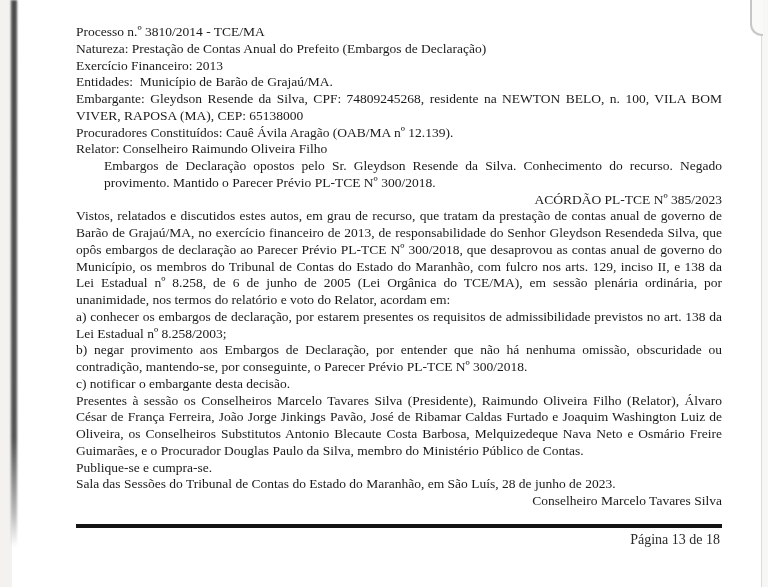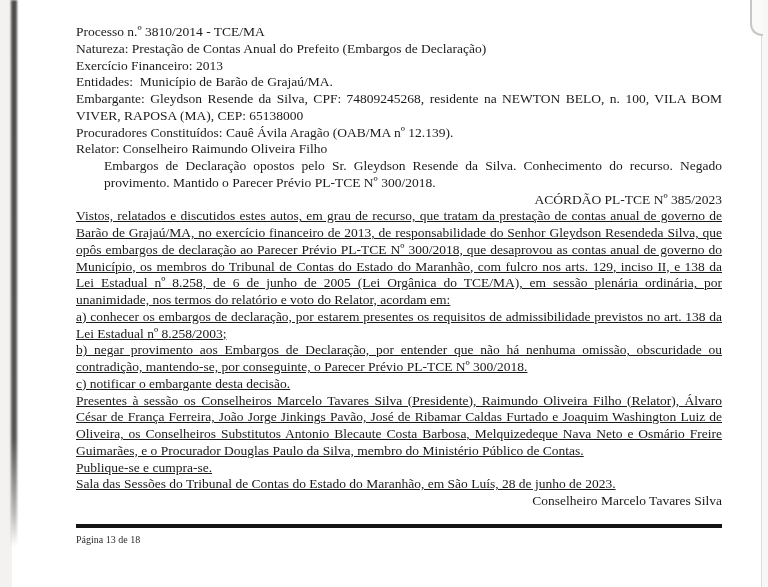--- a/index.html
+++ b/index.html
@@ -72,39 +72,39 @@
   .content p {
     margin: 0;
     padding: 0;
   }
   .field {
     text-align: justify;
     white-space: pre-wrap;
   }
   .para {
     text-align: justify;
-    text-decoration: underline;
   }
   .ementa {
     margin-left: 28px !important;
     text-align: justify;
   }
   .centered {
     text-align: right;
   }
 
   .footer-rule {
     margin-top: 14px;
     width: 100%;
     height: 4px;
     background: #141414;
   }
   .page-number {
     margin-top: 4px;
-    font-size: 10px;
+    text-align: right;
+    font-size: 14px;
     color: #2a2a2a;
     padding-right: 2px;
     font-family: Liberation Serif, serif;
   }
 </style>
 </head>
 <body>
 
 <div class="gutter-left"></div>
 <div class="edge-shadow"></div>

